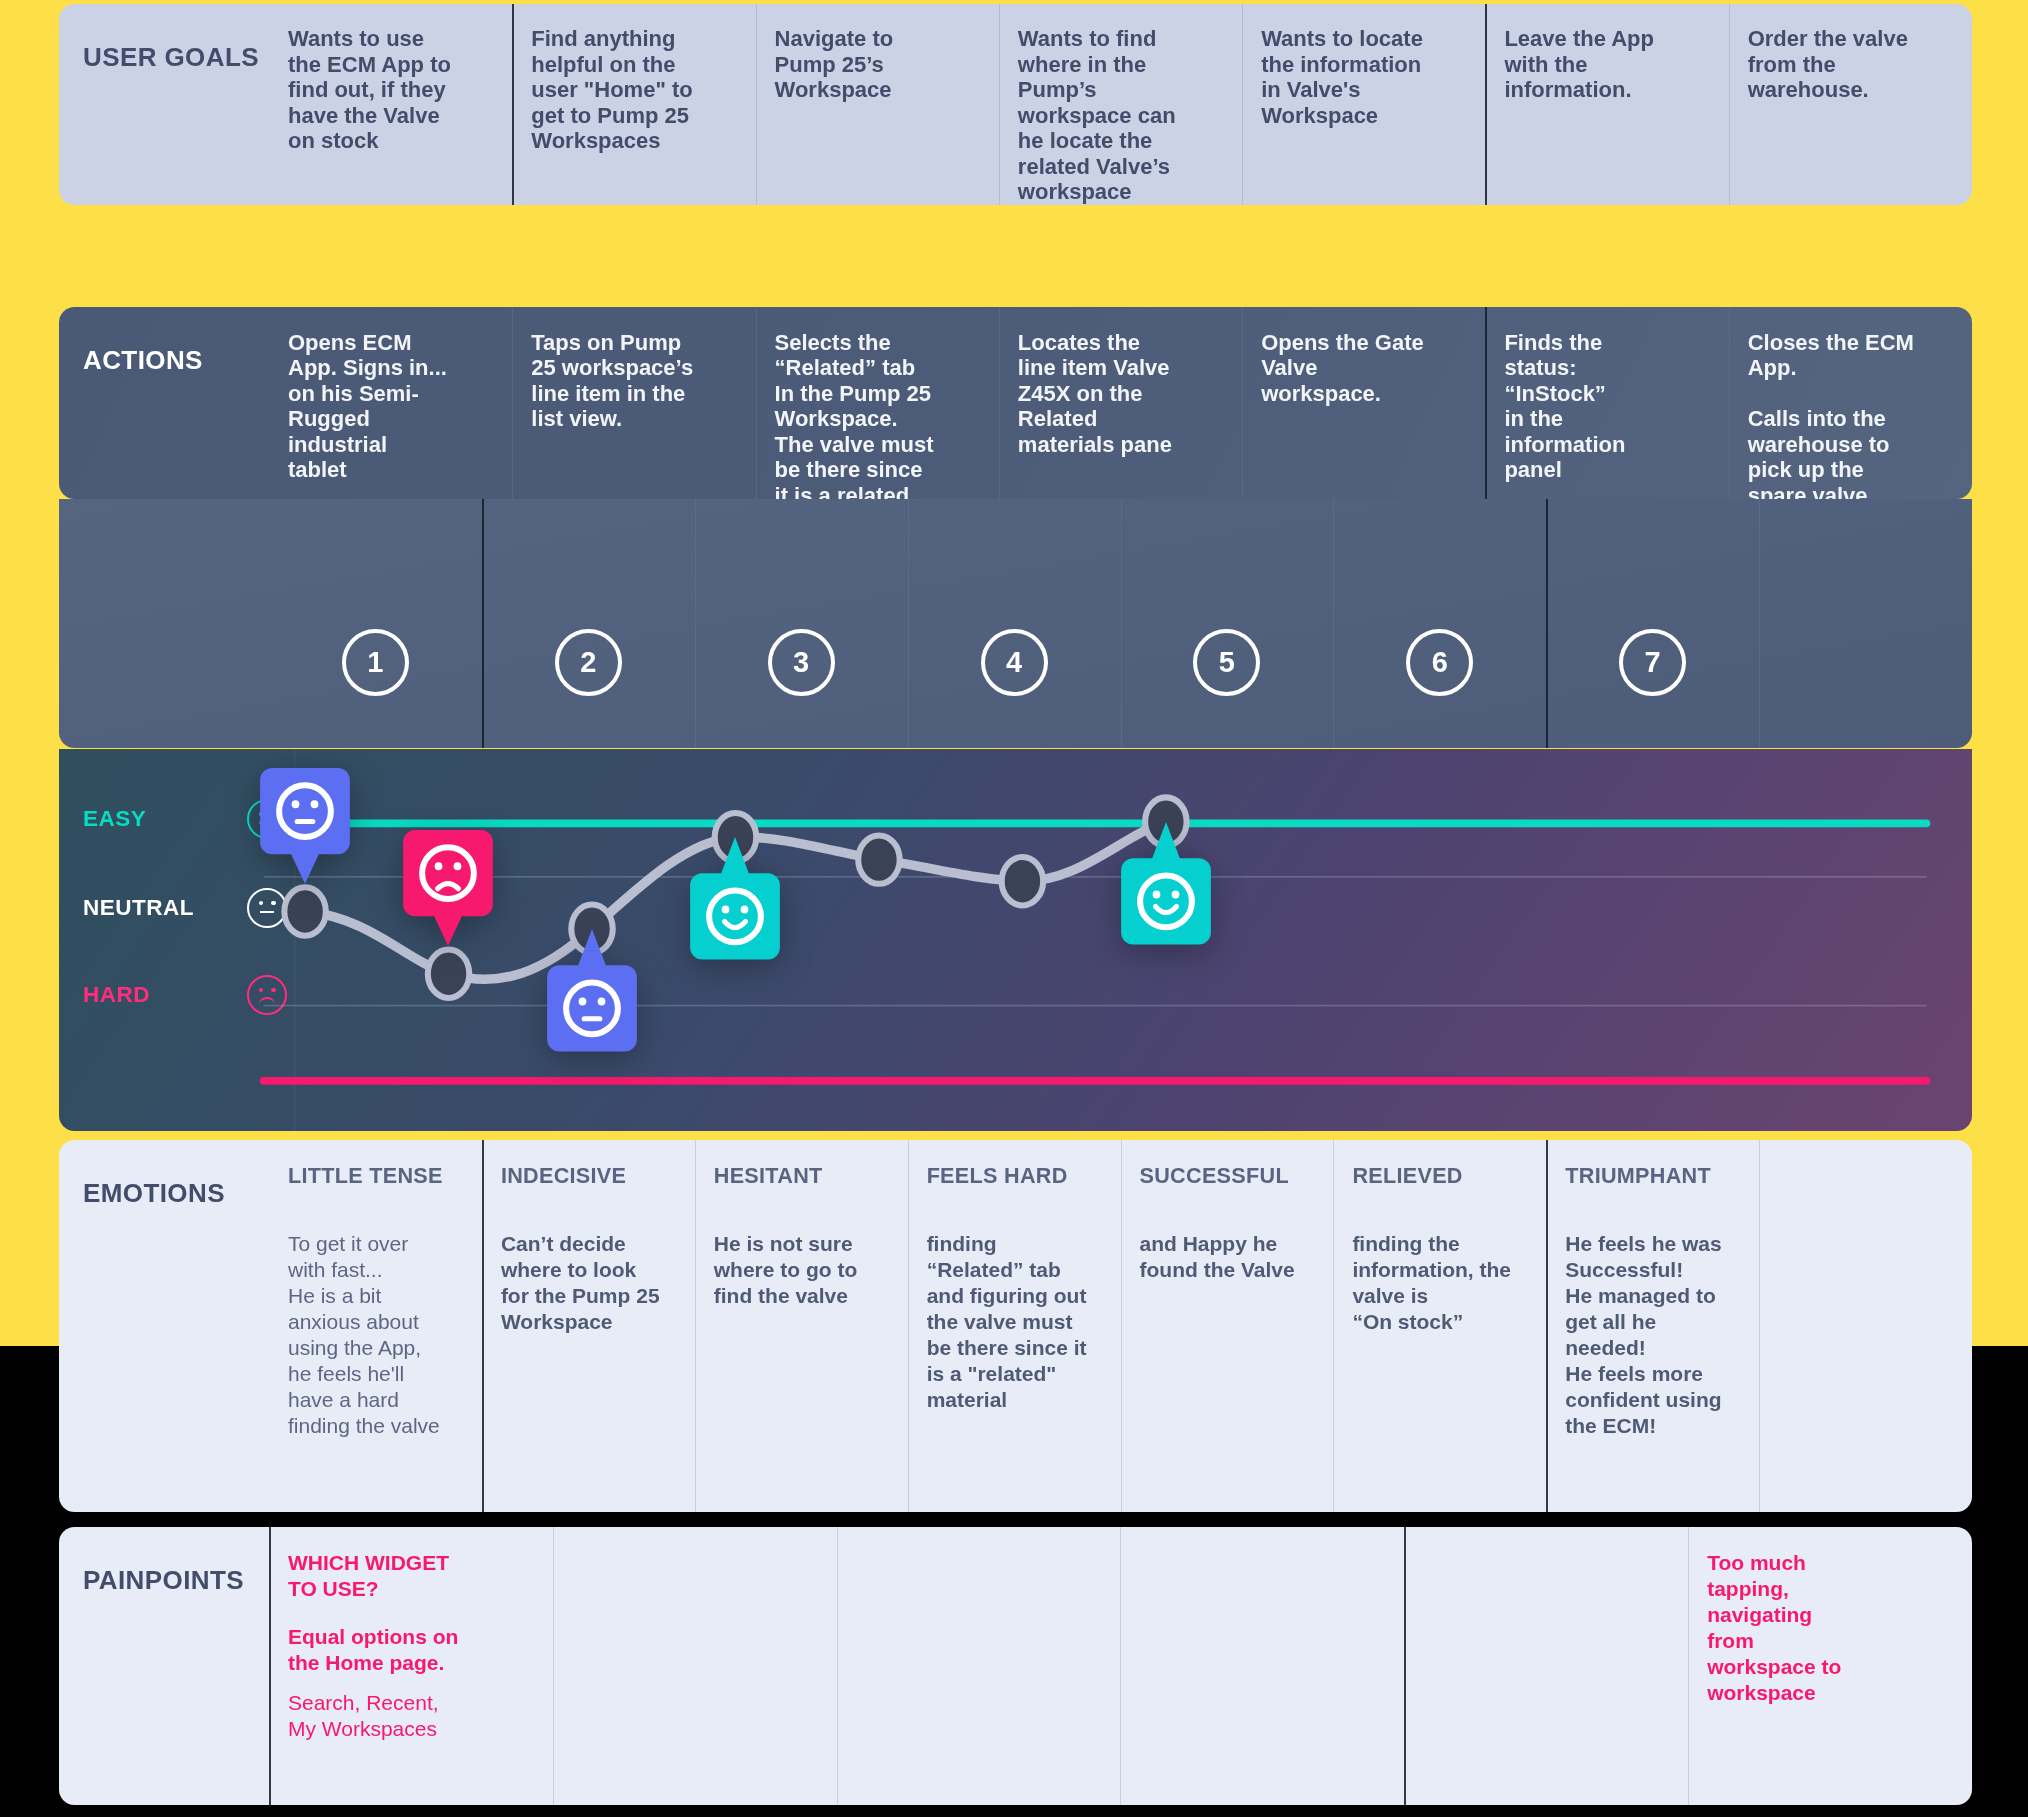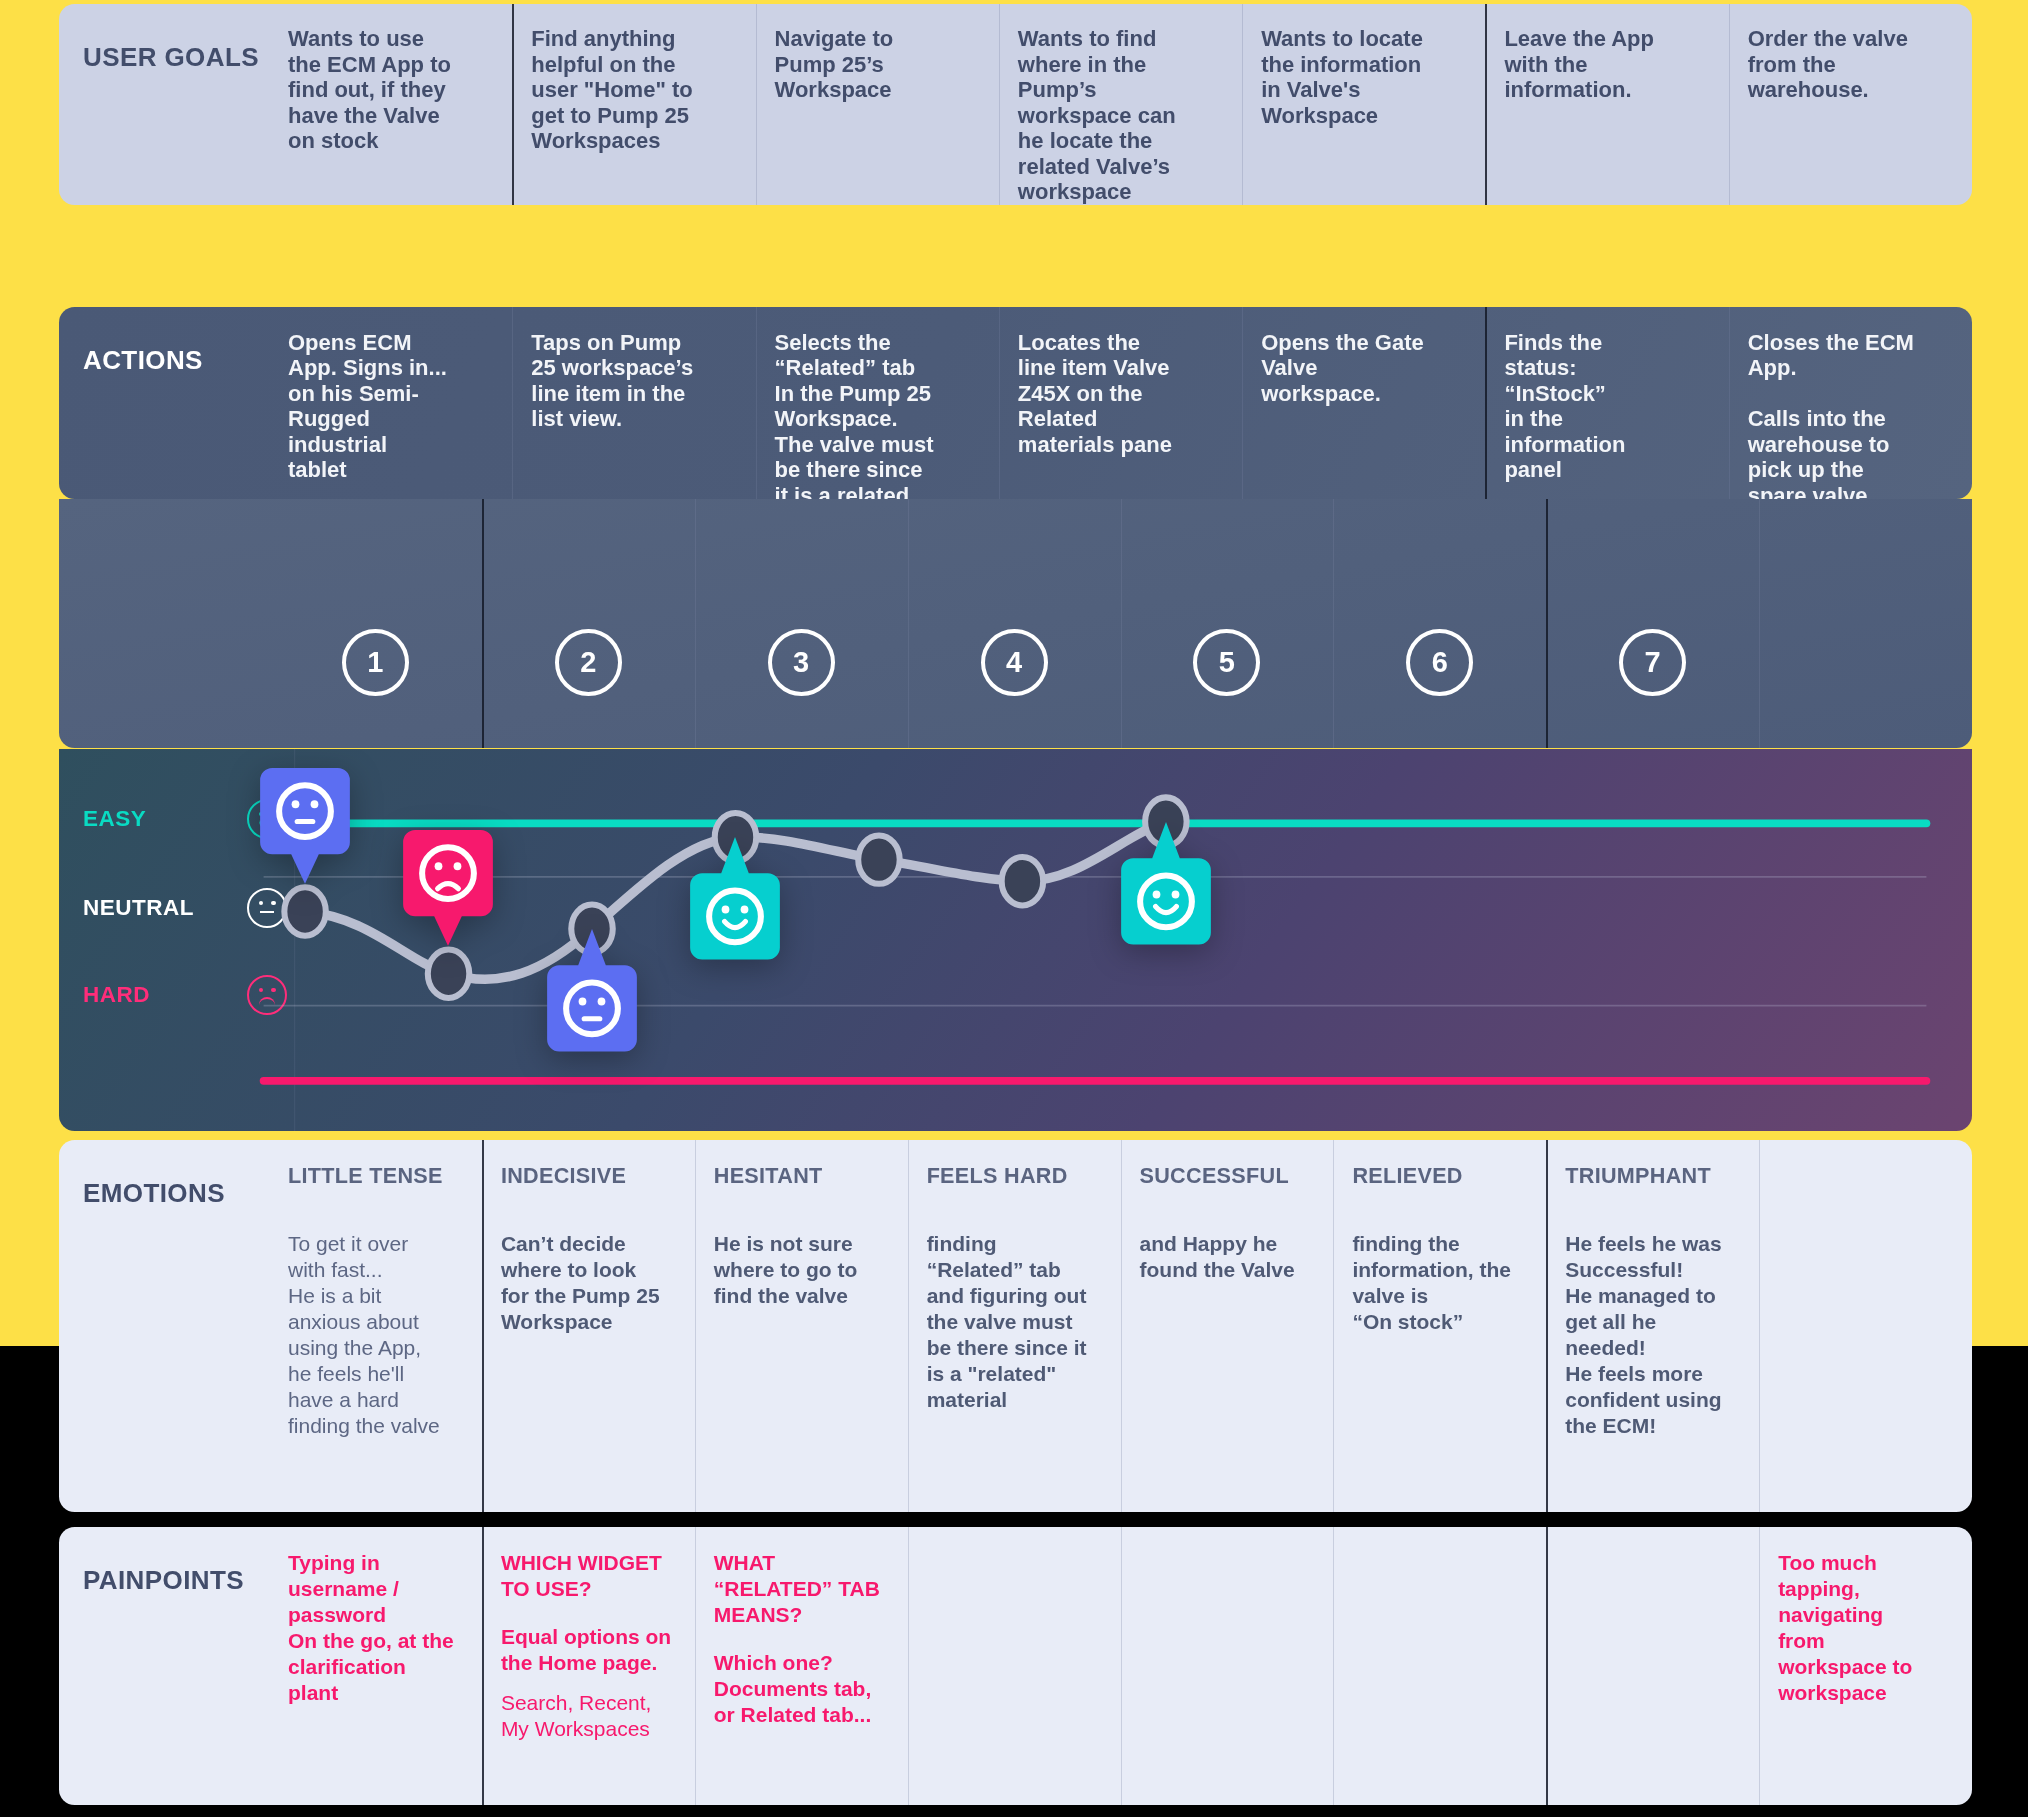--- a/index.html
+++ b/index.html
@@ -558,47 +558,30 @@
     <div class="cell sep">
       <h4></h4>
       <p></p>
     </div>
   </div>
 
   <div class="row" id="row-pain">
     <div class="row-label">
       <span>PAINPOINTS</span>
     </div>
-    <div class="cell">
-      <p>Typing in
-username /
-password
-On the go, at the
-clarification
-plant</p>
-    </div>
     <div class="cell sep-strong">
       <p>WHICH WIDGET
 TO USE?</p>
       <div class="gap"></div>
       <p>Equal options on
 the Home page.</p>
       <p class="light">Search, Recent,
 My Workspaces</p>
     </div>
     <div class="cell sep">
-      <p>WHAT
-“RELATED” TAB
-MEANS?</p>
-      <div class="gap"></div>
-      <p>Which one?
-Documents tab,
-or Related tab...</p>
-    </div>
-    <div class="cell sep">
       <p></p>
     </div>
     <div class="cell sep">
       <p></p>
     </div>
     <div class="cell sep">
       <p></p>
     </div>
     <div class="cell sep-strong">
       <p></p>

